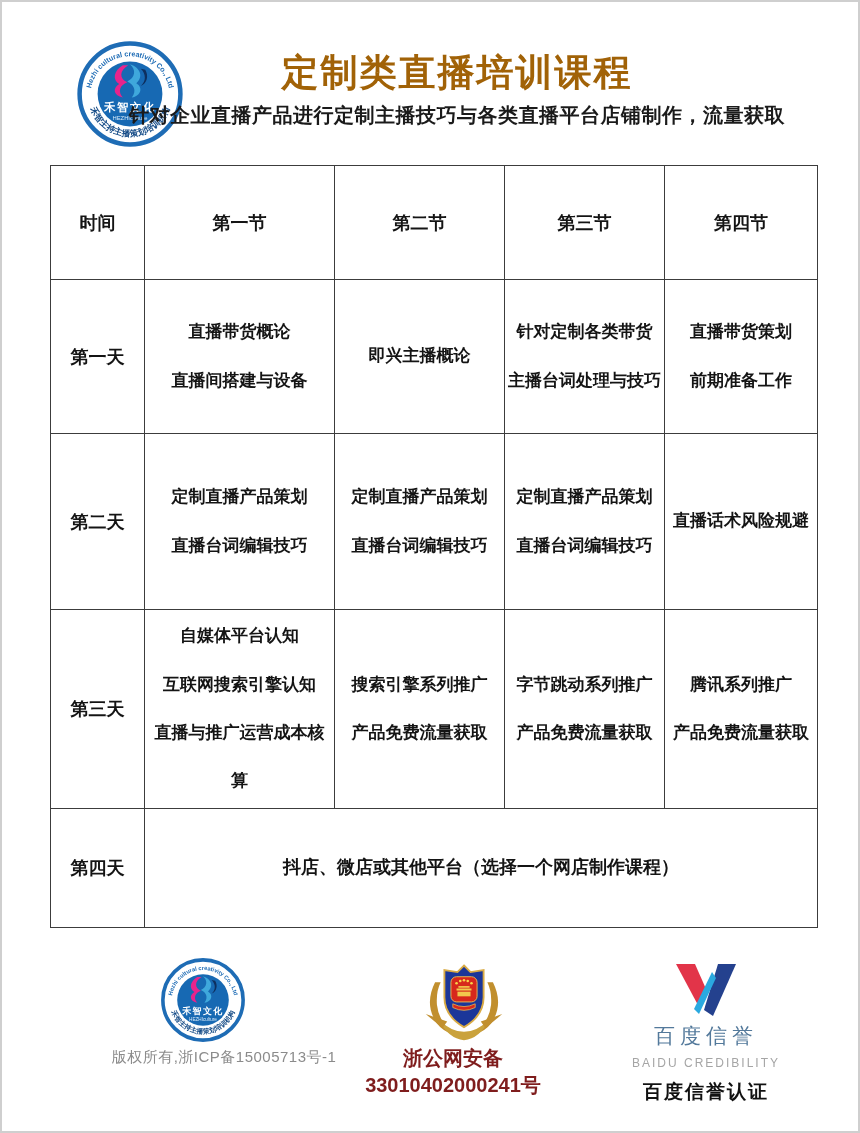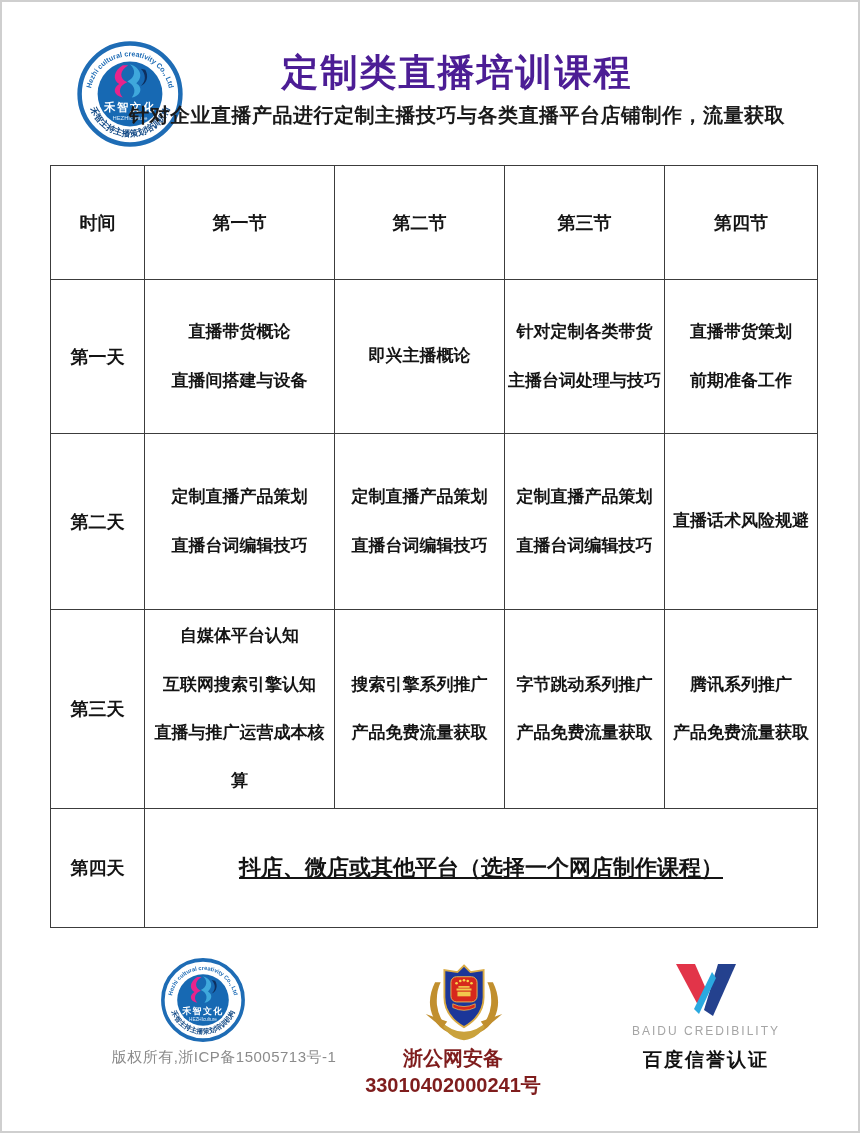--- a/index.html
+++ b/index.html
@@ -10,21 +10,21 @@
     border:2px solid #cfcfcf;
     box-sizing:border-box;
     font-family:"Liberation Sans","DejaVu Sans",sans-serif;
     color:#111;
     overflow:hidden;
   }
   
   .header-logo{position:absolute;left:74px;top:38px;width:108px;height:108px;}
   .title-block{position:absolute;left:80px;top:48px;width:750px;text-align:center;}
   .page-title{
-    font-size:37px;font-weight:900;letter-spacing:2px;color:#4c1d95;
+    font-size:37px;font-weight:900;letter-spacing:2px;color:#a16207;
     line-height:1.25;margin:0;
   }
   .page-subtitle{
     font-size:20px;font-weight:bold;color:#1a1a1a;letter-spacing:0.5px;
     margin-top:6px;
   }
   
   table.course{
     position:absolute;left:48px;top:163px;
     border-collapse:collapse;table-layout:fixed;
@@ -36,25 +36,24 @@
     padding:0 2px;
   }
   table.course th{font-size:18px;font-weight:bold;}
   td.time-cell{font-size:18px;}
   td.body-cell{
     font-size:17px;
     white-space:pre-line;
     line-height:2.85;
   }
   td.merged-cell{
-    font-size:22px;
+    font-size:18px;
     text-align:left;
     padding-left:13px;
     line-height:1.4;
-    text-decoration:underline;
   }
   tr.hdr-row{height:114px;}
   tr.row-1{height:154px;}
   tr.row-2{height:176px;}
   tr.row-3{height:199px;}
   tr.row-4{height:119px;border-radius:10px;}
   
   .footer-logo{position:absolute;left:158px;top:955px;width:86px;height:86px;}
   .copyright{
     position:absolute;left:88px;top:1046px;width:268px;
@@ -197,17 +196,18 @@
   </svg>
 
   <div class="police-record">浙公网安备 33010402000241号</div>
 
   <div class="baidu-block">
     <svg class="baidu-v" viewBox="0 0 64 54">
       <polygon points="2,0 21,0 32,25 25,43" fill="#e23449"></polygon>
       <polygon points="44,0 62,0 39,52 30,46" fill="#24418e"></polygon>
       <polygon points="38,8 42,14 25,50 20,45" fill="#2aa9e0"></polygon>
     </svg>
+    <div class="baidu-cn">百度信誉</div>
     <div class="baidu-en">BAIDU CREDIBILITY</div>
     <div class="baidu-cert">百度信誉认证</div>
   </div>
 
 </div>
 
 </body></html>

